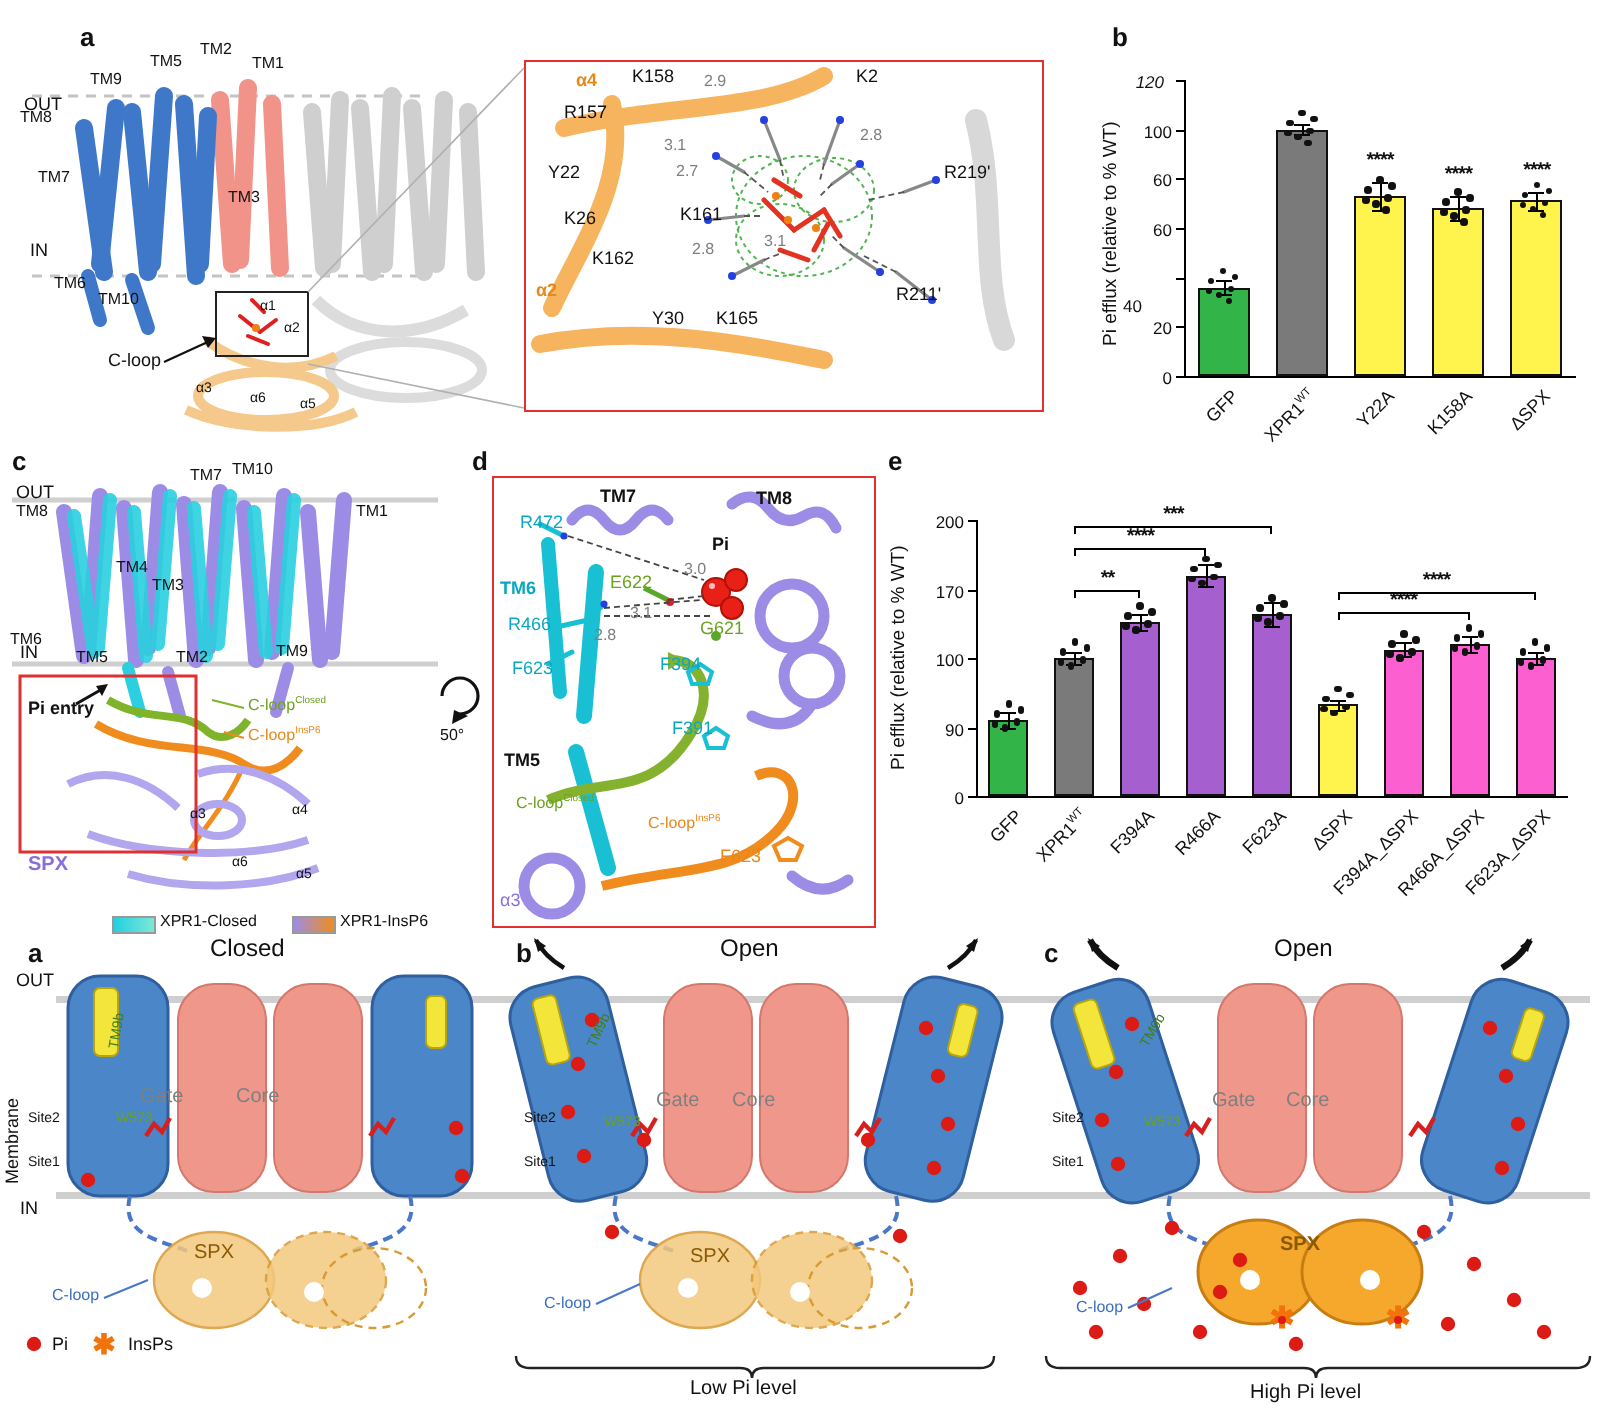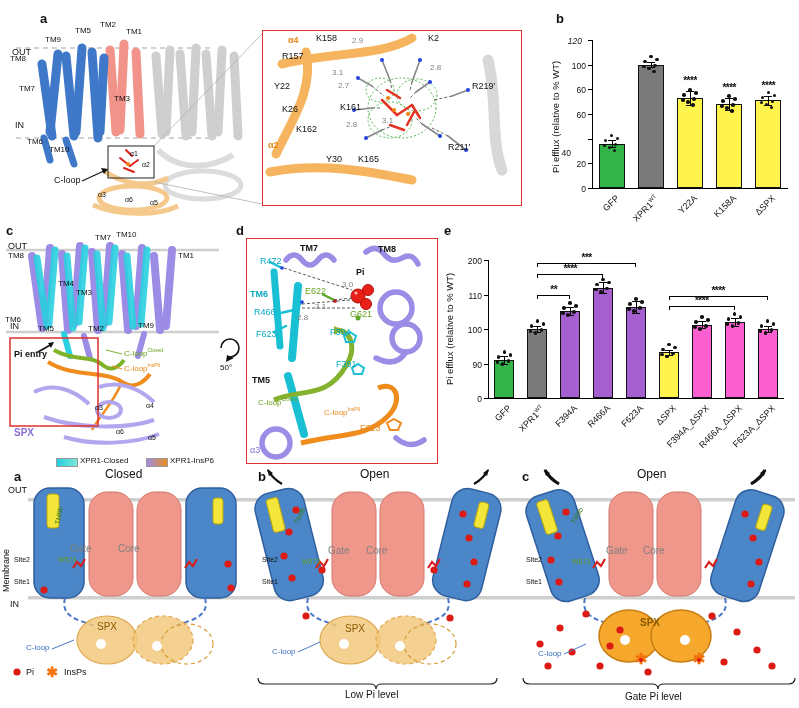--- a/index.html
+++ b/index.html
@@ -408,21 +408,21 @@
     <div class="ylab" style="left:6px;top:34px;height:138px">Pi efflux (relative to % WT)</div>
   <div class="ax" style="left: 50px; top: 34px; width: 1px; height: 138px;"></div>
       <div class="ax" style="left: 50px; top: 172px; width: 296px; height: 1px;"></div>
       <div class="ax" style="left: 46px; top: 172px; width: 4px; height: 1px;"></div>
       <div class="ticklab" style="left: 23px; top: 168px; width: 21px;">0</div>
       <div class="ax" style="left: 46px; top: 137.5px; width: 4px; height: 1px;"></div>
       <div class="ticklab" style="left: 23px; top: 133.5px; width: 21px;">90</div>
       <div class="ax" style="left: 46px; top: 103px; width: 4px; height: 1px;"></div>
       <div class="ticklab" style="left: 23px; top: 99px; width: 21px;">100</div>
       <div class="ax" style="left: 46px; top: 68.5px; width: 4px; height: 1px;"></div>
-      <div class="ticklab" style="left: 23px; top: 64.5px; width: 21px;">110</div>
+      <div class="ticklab" style="left: 23px; top: 64.5px; width: 21px;">170</div>
       <div class="ax" style="left: 46px; top: 34px; width: 4px; height: 1px;"></div>
       <div class="ticklab" style="left: 23px; top: 30px; width: 21px;">200</div>
       <div class="bar" style="left: 56.4444px; top: 134.05px; width: 20px; height: 37.95px; background: rgb(51, 180, 73);"></div>
       <div class="ax" style="left: 66.4444px; top: 129.91px; width: 1px; height: 8.28px;"></div>
       <div class="ax" style="left: 62.4444px; top: 129.91px; width: 8px; height: 1px;"></div>
       <div class="ax" style="left: 62.4444px; top: 138.19px; width: 8px; height: 1px;"></div>
       <div class="dot" style="left: 58.6444px; top: 129.25px;"></div>
       <div class="dot" style="left: 68.6444px; top: 133.25px;"></div>
       <div class="dot" style="left: 62.6444px; top: 136.25px;"></div>
       <div class="dot" style="left: 70.6444px; top: 127.25px;"></div>
@@ -690,21 +690,21 @@
   <div class="lb s10 brown" style="left:345px;top:624px">SPX</div>
   <div class="lb s10 brown b" style="left:640px;top:618px">SPX</div>
 
   <div class="lb s8 blu" style="left:26px;top:644px">C-loop</div>
   <div class="lb s8 blu" style="left:272px;top:648px">C-loop</div>
   <div class="lb s8 blu" style="left:538px;top:650px">C-loop</div>
 
   <div class="lb" style="left:26px;top:668px">Pi</div>
   <div class="lb" style="left:64px;top:668px">InsPs</div>
   <div class="lb s10" style="left:345px;top:690px">Low Pi level</div>
-  <div class="lb s10" style="left:625px;top:692px">Gate Pi level</div>
+  <div class="lb s10" style="left:625px;top:692px">High Pi level</div>
 
   <svg id="ovl" style="left:0;top:0;pointer-events:none" width="799" height="708" viewBox="0 0 799 708">
     <line x1="154" y1="146" x2="262" y2="34" stroke="#b0b0b0" stroke-width="0.8"></line>
     <line x1="154" y1="182" x2="262" y2="204" stroke="#b0b0b0" stroke-width="0.8"></line>
     <line x1="82" y1="181" x2="106" y2="170" stroke="#111" stroke-width="1.1"></line>
     <polygon points="108,169 101,168 104,174" fill="#111"></polygon>
     <line x1="122" y1="354" x2="106" y2="350" stroke="#7fb32a" stroke-width="1"></line>
     <line x1="122" y1="369" x2="112" y2="366" stroke="#f08c1e" stroke-width="1"></line>
   </svg>
 

